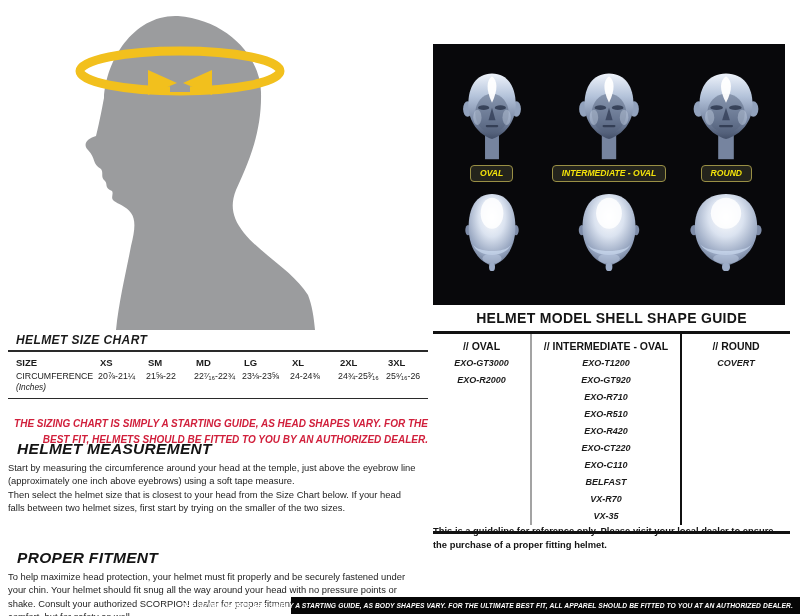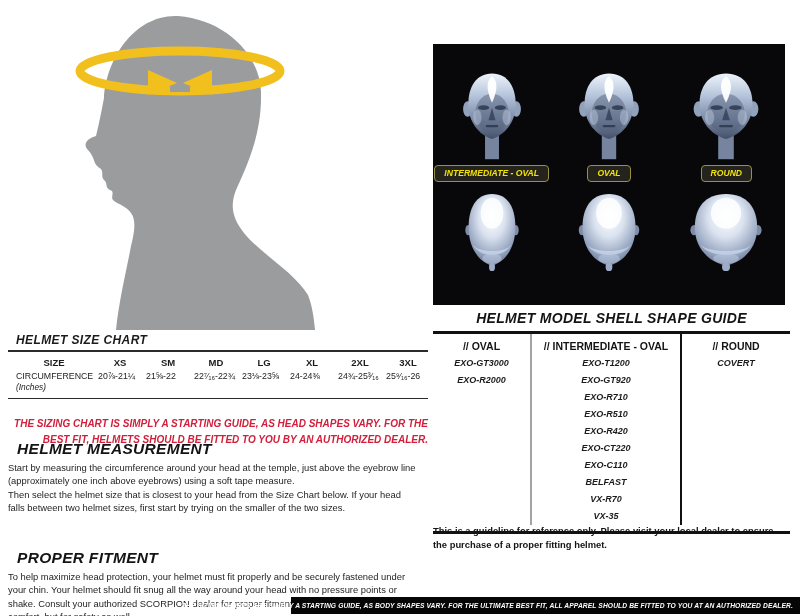--- a/index.html
+++ b/index.html
@@ -7,21 +7,21 @@
   .page { position:relative; width:800px; height:616px; background:#ffffff; overflow:hidden; }
 
   
   .silhouette { position:absolute; left:30px; top:0; width:330px; height:330px; }
 
   .sc-wrap { position:absolute; left:8px; top:333px; width:420px; }
   .sc-title { font-size:12px; font-weight:bold; font-style:italic; color:#1b1b1b; letter-spacing:.4px; margin-left:8px; }
   .sc-rule { border-bottom:2px solid #2a2a2a; margin-top:3px; }
   .sc-grid { display:grid; grid-template-columns:84px repeat(7,1fr); width:420px; margin-top:5px;
              border-bottom:1.5px solid #2a2a2a; padding-bottom:5px; }
-  .sc-h { font-size:9.5px; font-weight:bold; color:#1b1b1b; padding-left:8px;text-align:center; }
+  .sc-h { font-size:9.5px; font-weight:bold; color:#1b1b1b; padding-left:8px; }
   .sc-h:first-child { padding-left:8px; }
   .sc-v { font-size:8.8px; color:#222; padding-left:6px; padding-top:3px; white-space:nowrap; }
   .sc-lab { font-size:8.8px; color:#222; padding-left:8px; padding-top:3px; line-height:1.2; }
   .sc-lab .sub { font-style:italic; font-size:8.3px; }
 
   .warning { position:absolute; left:8px; top:416px; width:420px; text-align:right;
              color:#d1203c; font-weight:bold; font-style:italic; font-size:10px; line-height:1.55; }
 
   .sect { position:absolute; left:8px; width:412px; }
   .sect h3 { font-size:15.5px; font-weight:bold; font-style:italic; color:#141414; letter-spacing:.3px; margin-left:9px; margin-bottom:3px; }
@@ -36,21 +36,21 @@
   .hs-row { display:flex; justify-content:space-around; align-items:flex-end; }
   .hs-row-front { height:118px; padding-top:24px; }
   .hs-row-labels { height:22px; align-items:center; }
   .hs-row-top { height:96px; margin-top:6px; align-items:flex-start; }
   .hs-cell { flex:1; display:flex; justify-content:center; }
   .shape-label { background:#24241c; border:1.5px solid #998f45; border-radius:4px;
                  color:#f2e20b; font-size:8.6px; font-weight:bold; font-style:italic;
                  padding:2px 9px 3px; white-space:nowrap; }
 
   .sg-title { position:absolute; left:433px; top:310px; width:357px; text-align:center;
-              font-size:14px; font-weight:bold; font-style:italic; color:#141414; letter-spacing:.3px; }
+              font-size:14px; font-weight:bold; color:#141414; letter-spacing:.3px; }
   .sg-table { position:absolute; left:433px; top:331px; width:357px; min-height:185px; display:flex;
               border-top:3px solid #111; border-bottom:3px solid #111; padding-bottom:6px; }
   .sg-col { text-align:center; padding-top:6px; }
   .sg-col-0 { width:97px; }
   .sg-col-1 { width:152px; border-left:2px solid #a3a3a3; border-right:2px solid #111; }
   .sg-col-2 { width:108px; }
   .sg-header { font-size:10.5px; font-weight:bold; color:#141414; margin-bottom:3px; }
   .sg-model { font-size:9px; font-weight:bold; font-style:italic; color:#1b1b1b; line-height:17px; }
 
   .sg-note { position:absolute; left:433px; top:524px; width:357px;
@@ -181,24 +181,24 @@
           </svg>
         </div>
       <div class="hs-cell">
           <svg width="78" height="92" viewBox="0 0 100 132" preserveAspectRatio="none">
             <use href="#headFront"></use>
           </svg>
         </div>
     </div>
     <div class="hs-row hs-row-labels">
       <div class="hs-cell">
+          <span class="shape-label">OVAL</span>
+        </div>
+      <div class="hs-cell">
           <span class="shape-label">INTERMEDIATE - OVAL</span>
-        </div>
-      <div class="hs-cell">
-          <span class="shape-label">OVAL</span>
         </div>
       <div class="hs-cell">
           <span class="shape-label">ROUND</span>
         </div>
     </div>
     <div class="hs-row hs-row-top">
       <div class="hs-cell">
           <svg width="60" height="84" viewBox="0 0 100 130" preserveAspectRatio="none">
             <use href="#headTop"></use>
           </svg>

